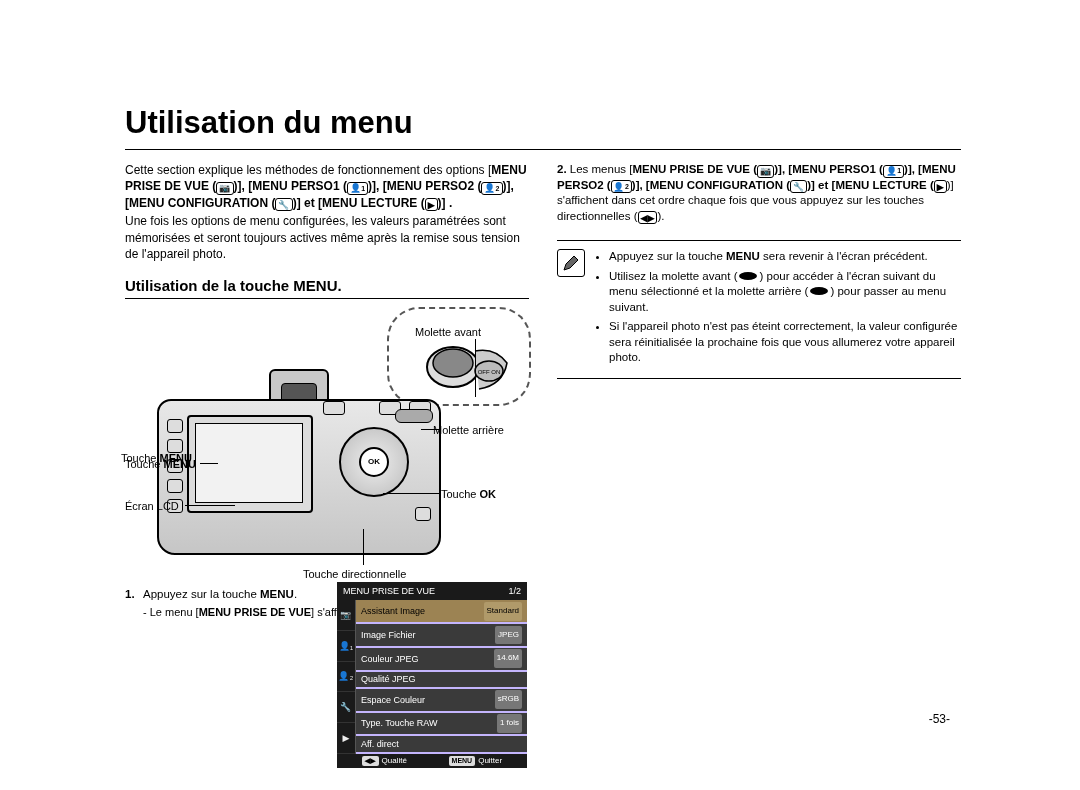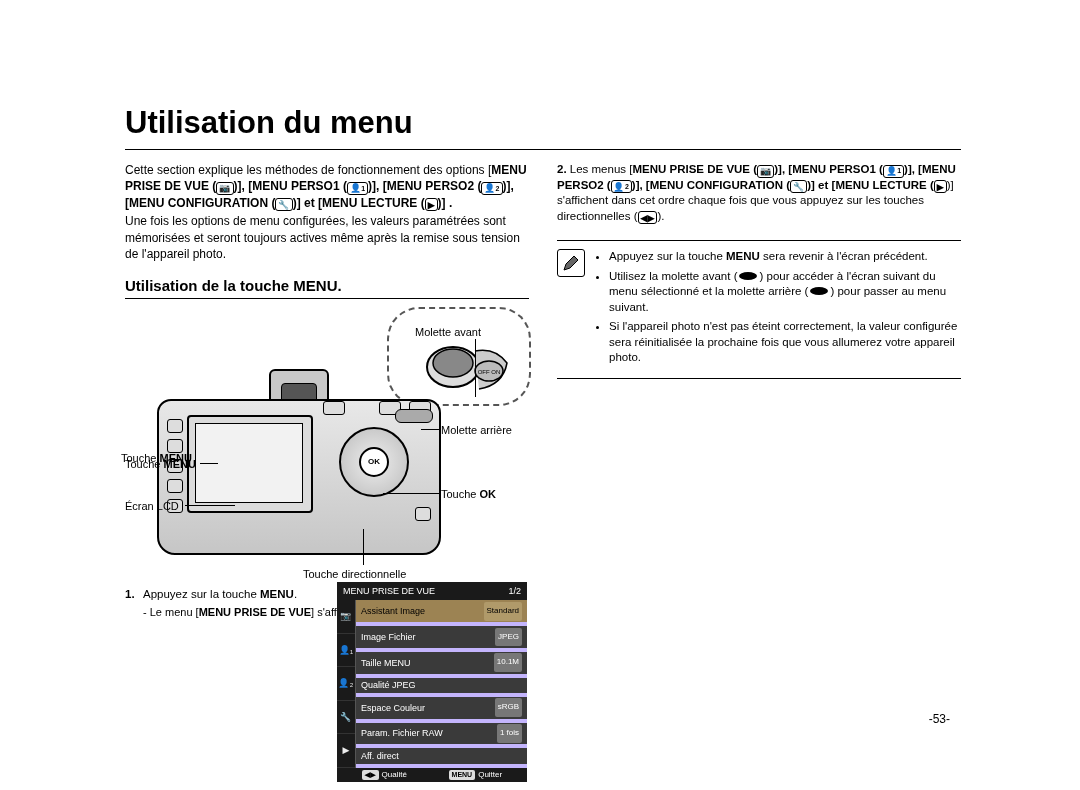--- a/index.html
+++ b/index.html
@@ -227,21 +227,21 @@
     font-size: 9px;
     border-bottom: 1px solid #333;
     color: #eee;
   }
   .menu-rows { flex: 1; }
   .menu-row {
     display: flex;
     justify-content: space-between;
     align-items: center;
     padding: 1.5px 5px;
-    border-bottom: 4px solid #c4b5fd;
+    border-bottom: 2px solid #c4b5fd;
     background: #3a3a3a;
   }
   .menu-row.hl { background: #9c8353; color: #000; }
   .menu-val {
     font-size: 8px;
     background: #777;
     padding: 4px 3px;
     border-radius: 2px;
     color: #fff;
   }
@@ -360,21 +360,21 @@
       </div>
 
       <div style="position:relative; height:0;">
 
         <div class="cam-label" style="left:0px; top:-118px;">Touche <b>MENU</b></div>
         <div class="leader" style="left:75px; top:-112px; width:18px;"></div>
 
         <div class="cam-label" style="left:0px; top:-76px;">Écran LCD</div>
         <div class="leader" style="left:60px; top:-70px; width:50px;"></div>
 
-        <div class="cam-label" style="left:316px; top:-152px;">Molette arrière</div>
+        <div class="cam-label" style="left:308px; top:-152px;">Molette arrière</div>
         <div class="leader" style="left:296px; top:-146px; width:18px;"></div>
 
         <div class="cam-label" style="left:316px; top:-88px;">Touche <b>OK</b></div>
         <div class="leader" style="left:258px; top:-82px; width:56px;"></div>
 
         <div class="cam-label" style="left:178px; top:-8px;">Touche directionnelle</div>
         <div class="leader-v" style="left:238px; top:-46px; height:36px;"></div>
       </div>
 
       <div class="step" style="position:relative; margin-top:18px;">
@@ -402,32 +402,32 @@
             <div class="menu-rows" id="menu-rows">
                 <div class="menu-row hl">
                   <span>Assistant Image</span>
                   <span class="menu-val" style="background: rgb(176, 154, 106); color: rgb(0, 0, 0);">Standard</span>
                 </div>
                 <div class="menu-row">
                   <span>Image Fichier</span>
                   <span class="menu-val">JPEG</span>
                 </div>
                 <div class="menu-row">
-                  <span>Taille MENU</span>
-                  <span class="menu-val">10.1M</span>
+                  <span>Couleur JPEG</span>
+                  <span class="menu-val">14.6M</span>
                 </div>
                 <div class="menu-row">
                   <span>Qualité JPEG</span>
                 </div>
                 <div class="menu-row">
                   <span>Espace Couleur</span>
                   <span class="menu-val">sRGB</span>
                 </div>
                 <div class="menu-row">
-                  <span>Param. Fichier RAW</span>
+                  <span>Type. Touche RAW</span>
                   <span class="menu-val">1 fois</span>
                 </div>
                 <div class="menu-row">
                   <span>Aff. direct</span>
                 </div>
               </div>
           </div>
           <div class="menu-footer">
             <span class="footer-chip">
                 <span class="footer-btn">◀▶</span>

